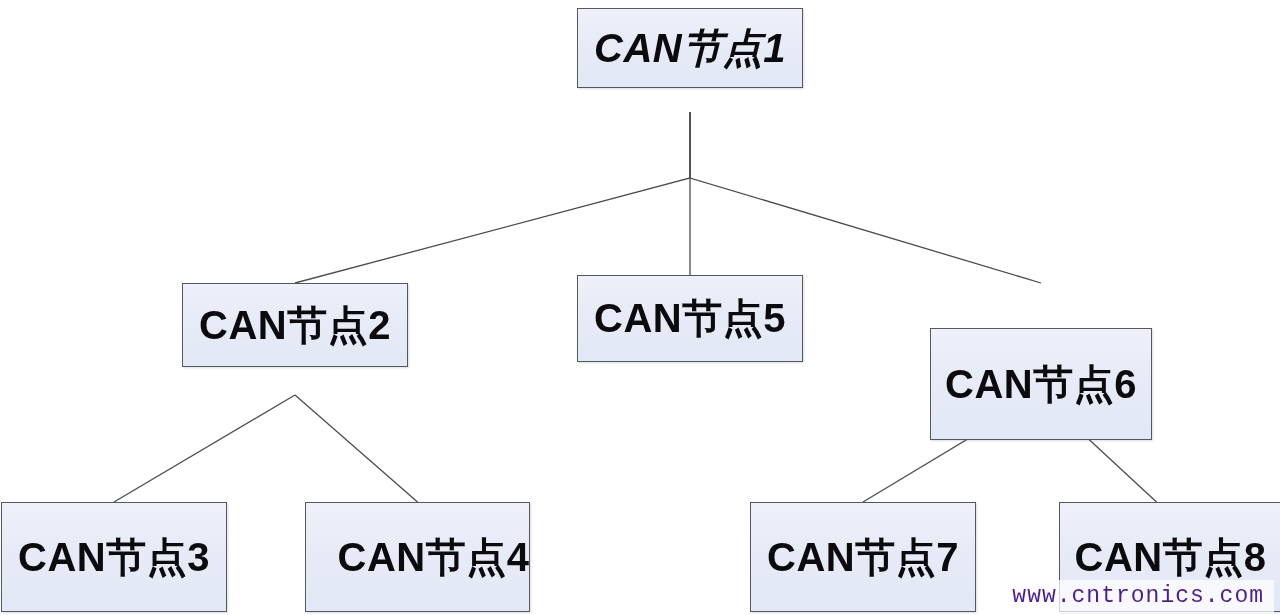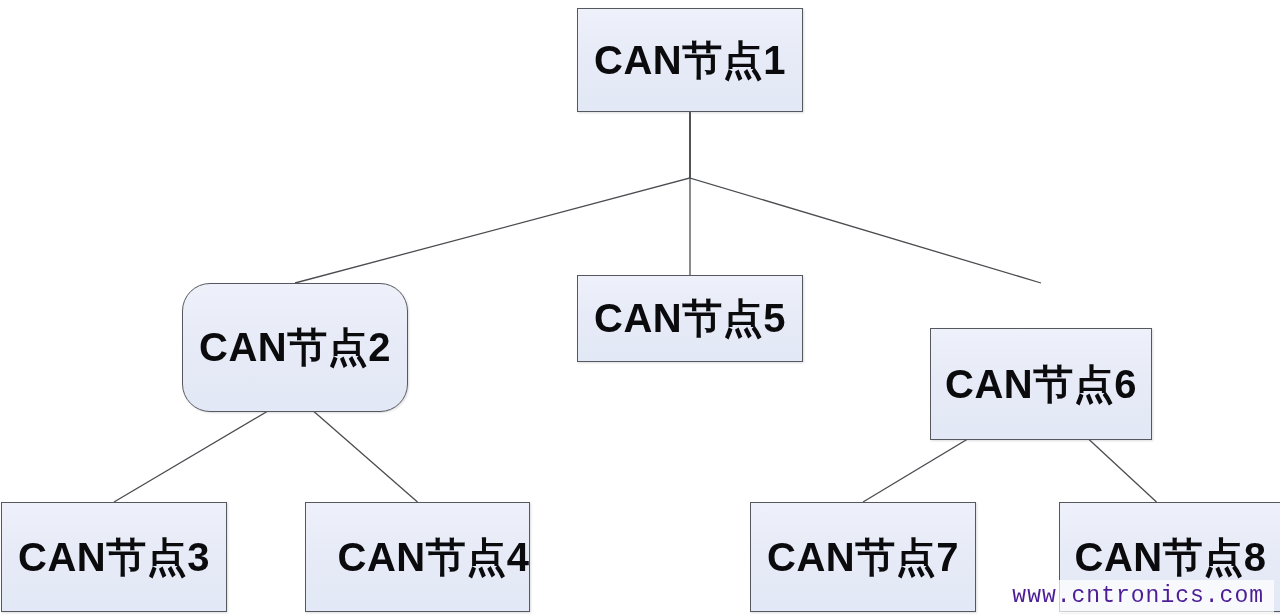--- a/index.html
+++ b/index.html
@@ -56,22 +56,22 @@
   <svg class="edges-svg" xmlns="http://www.w3.org/2000/svg" width="1280" height="615">
       <polyline points="690,112 690,178 295,283" fill="none" stroke="#4a4c50" stroke-width="1.3"></polyline>
       <polyline points="690,112 690,178 690,283" fill="none" stroke="#4a4c50" stroke-width="1.3"></polyline>
       <polyline points="690,112 690,178 1041,283" fill="none" stroke="#4a4c50" stroke-width="1.3"></polyline>
       <polyline points="295,395 114,502" fill="none" stroke="#4a4c50" stroke-width="1.3"></polyline>
       <polyline points="295,395 417.5,502" fill="none" stroke="#4a4c50" stroke-width="1.3"></polyline>
       <polyline points="1041,395 863,502" fill="none" stroke="#4a4c50" stroke-width="1.3"></polyline>
       <polyline points="1041,395 1156.5,502" fill="none" stroke="#4a4c50" stroke-width="1.3"></polyline>
     </svg>
 
-  <div class="node" style="left: 577px; top: 8px; width: 226px; height: 104px; color: rgb(11, 11, 13); border-color: rgb(85, 88, 94);">CAN节点1</div>
-    <div class="node" style="left: 182px; top: 283px; width: 226px; height: 129px; color: rgb(11, 11, 13); border-color: rgb(85, 88, 94); border-radius: 28px;">CAN节点2</div>
+  <div class="node" style="left: 577px; top: 8px; width: 226px; height: 80px; color: rgb(11, 11, 13); border-color: rgb(85, 88, 94); font-style: italic;">CAN节点1</div>
+    <div class="node" style="left: 182px; top: 283px; width: 226px; height: 84px; color: rgb(11, 11, 13); border-color: rgb(85, 88, 94);">CAN节点2</div>
     <div class="node" style="left: 577px; top: 275px; width: 226px; height: 87px; color: rgb(11, 11, 13); border-color: rgb(85, 88, 94);">CAN节点5</div>
     <div class="node" style="left: 930px; top: 283px; width: 222px; height: 112px; color: rgb(11, 11, 13); border-color: rgb(85, 88, 94); margin-top: 45px;">CAN节点6</div>
     <div class="node" style="left: 1px; top: 502px; width: 226px; height: 110px; color: rgb(11, 11, 13); border-color: rgb(85, 88, 94);">CAN节点3</div>
     <div class="node" style="left: 305px; top: 502px; width: 225px; height: 110px; color: rgb(11, 11, 13); border-color: rgb(85, 88, 94); padding-left: 32px;">CAN节点4</div>
     <div class="node" style="left: 750px; top: 502px; width: 226px; height: 110px; color: rgb(11, 11, 13); border-color: rgb(85, 88, 94);">CAN节点7</div>
     <div class="node" style="left: 1045px; top: 502px; width: 223px; height: 110px; color: rgb(11, 11, 13); border-color: rgb(85, 88, 94); margin-left: 14px;">CAN节点8</div>
     <div class="watermark" style="color: #4c1d95; font-family: Liberation Mono, monospace;">www.cntronics.com</div>
 </div>
 
 </body></html>

